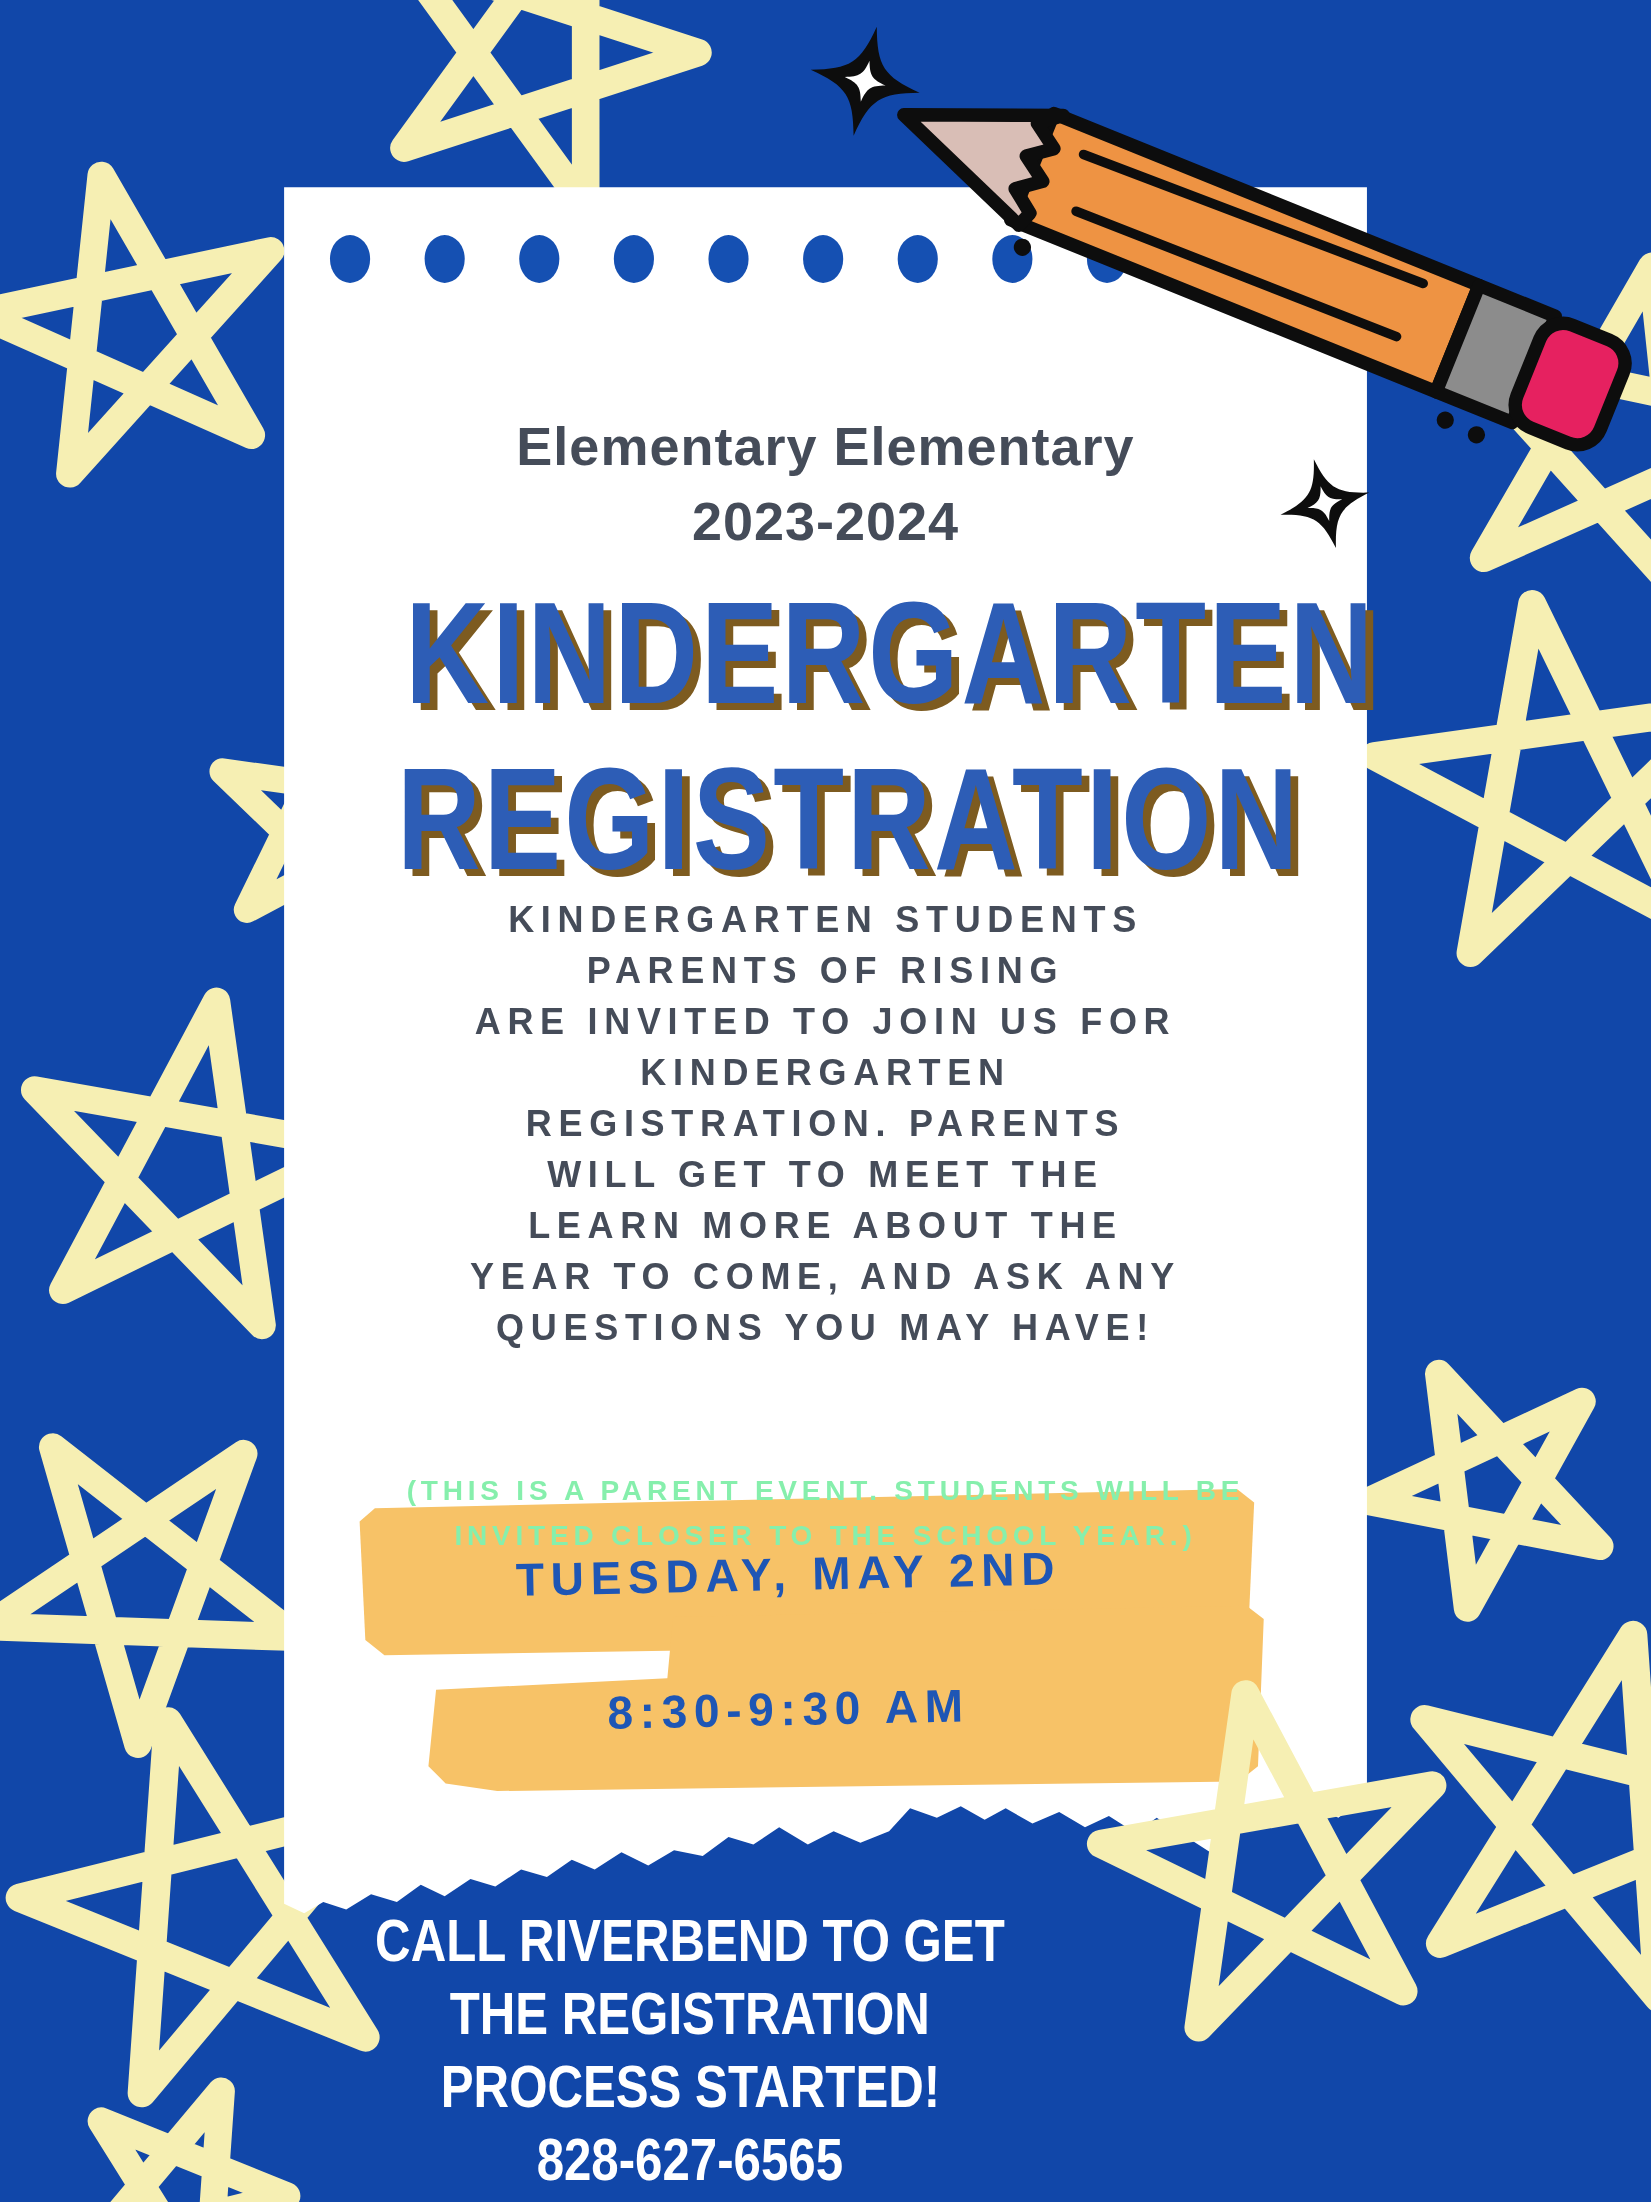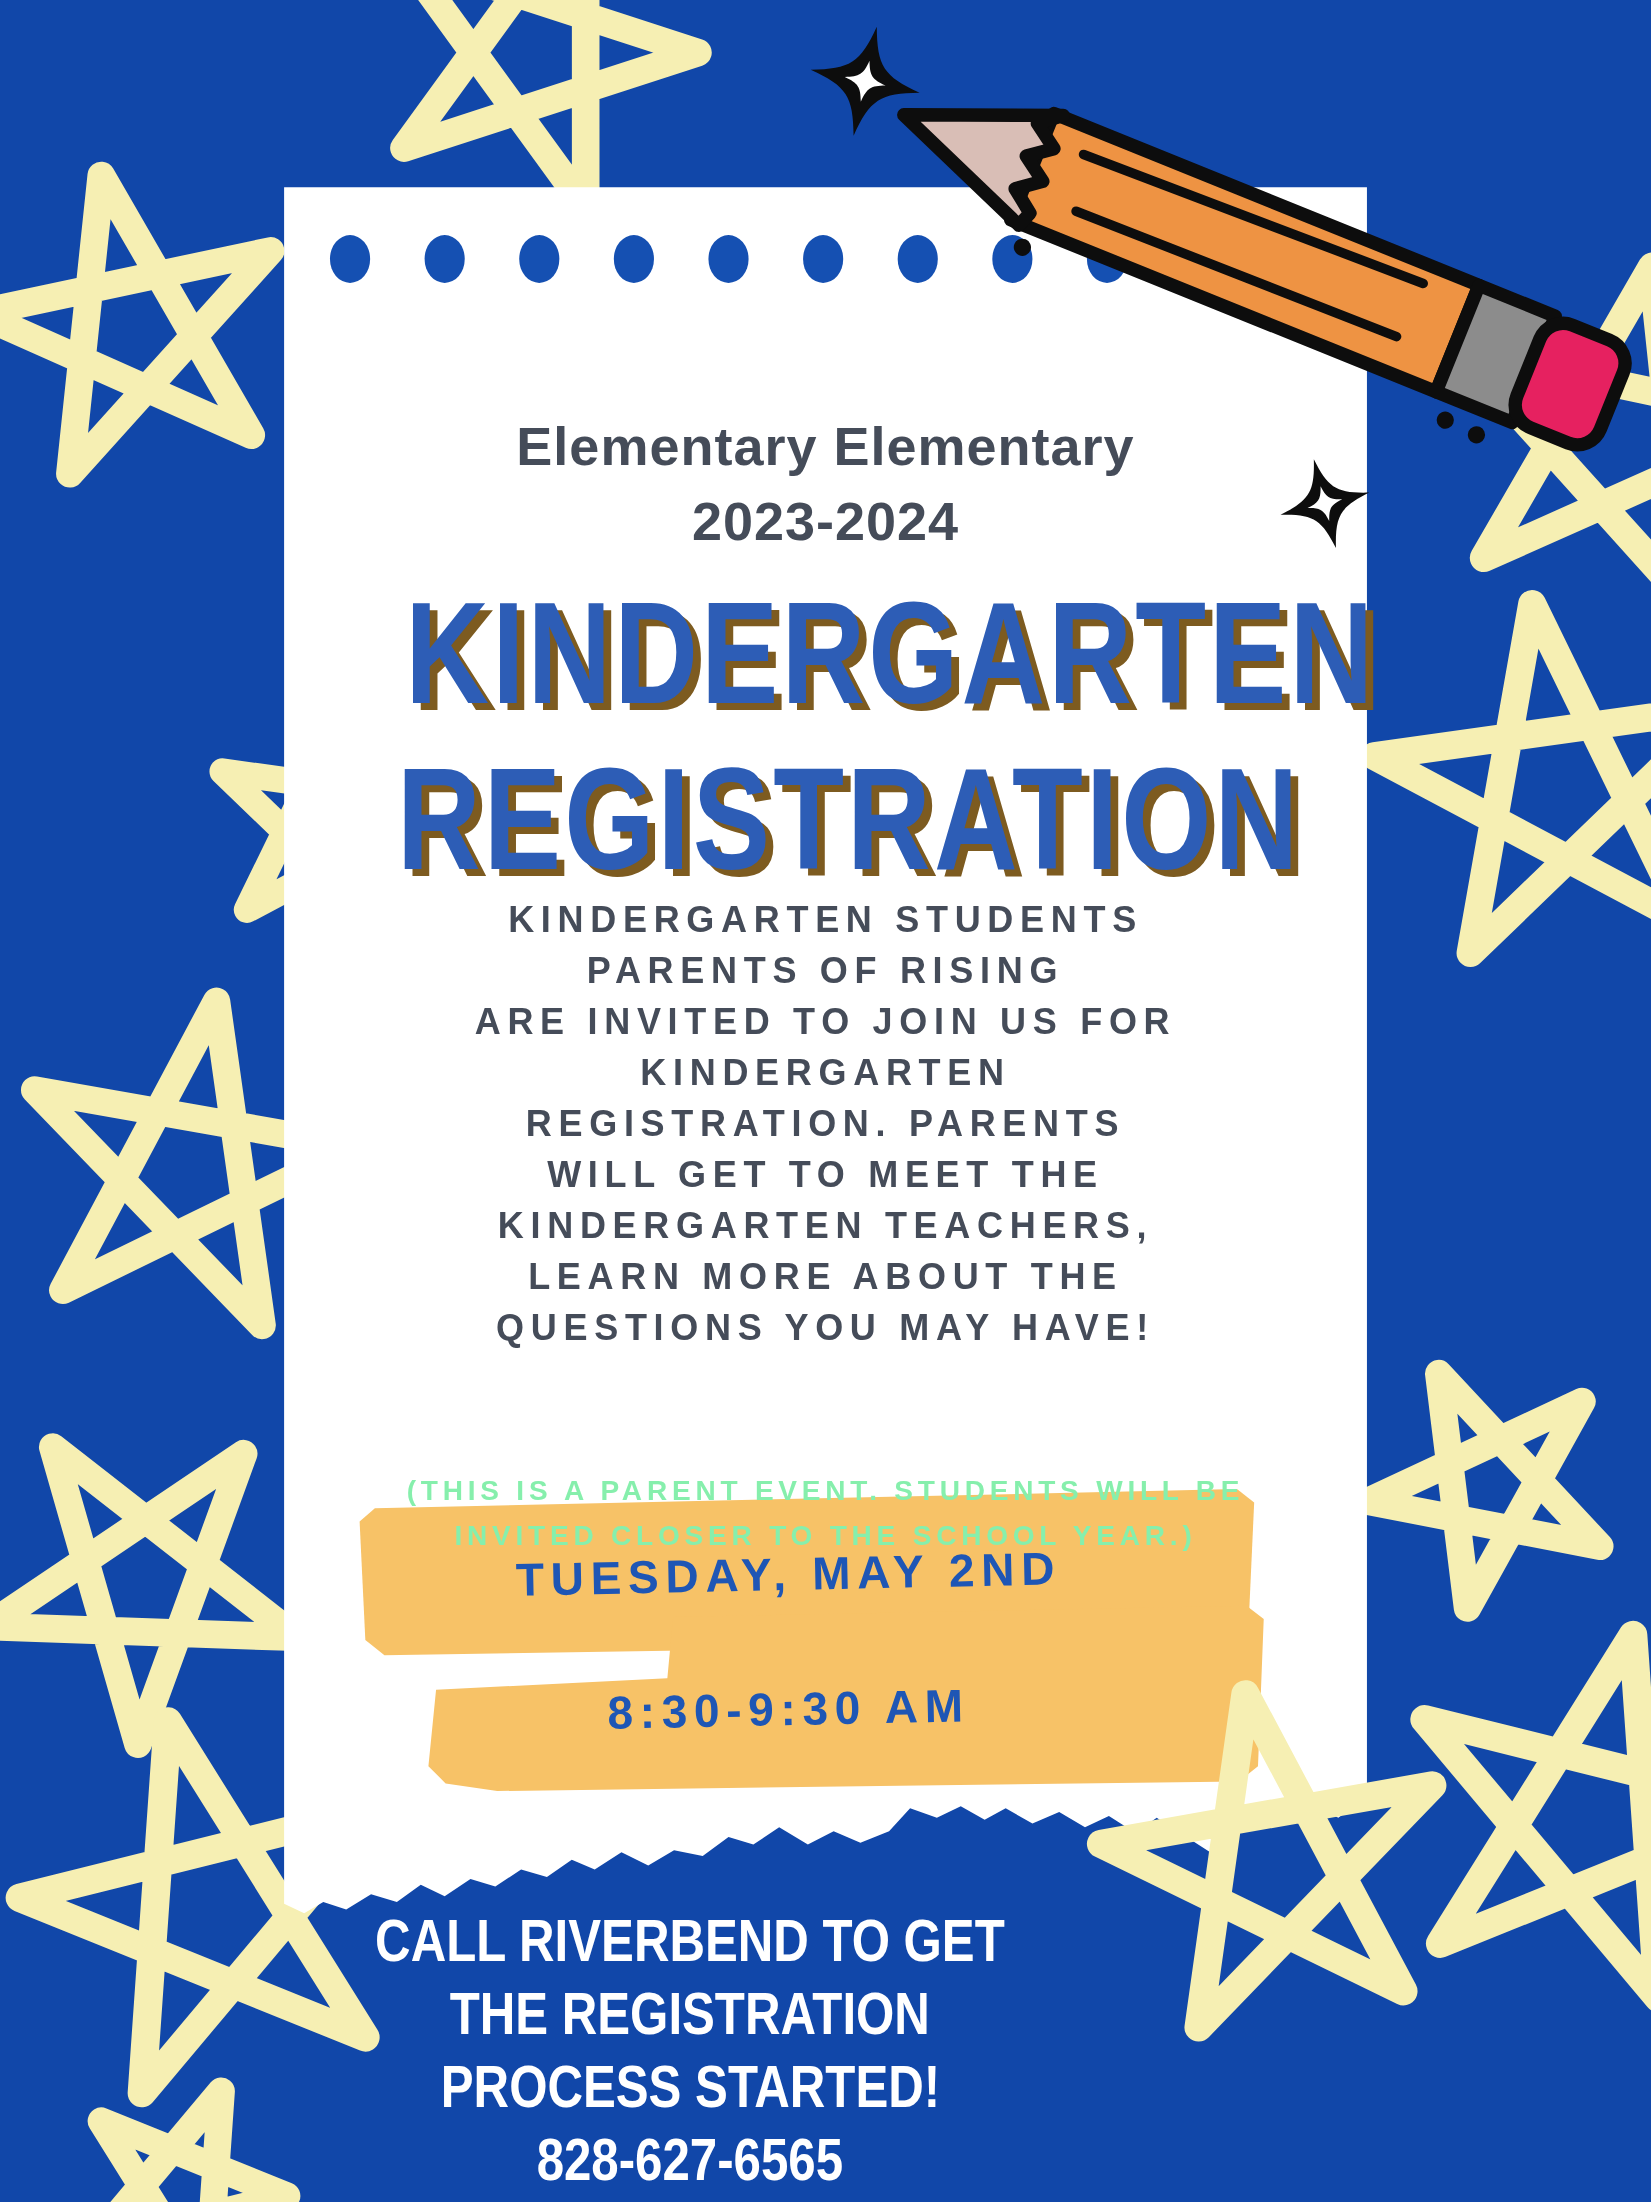--- a/index.html
+++ b/index.html
@@ -95,22 +95,22 @@
     <div><span class="ln">REGISTRATION</span></div>
   </div>
 
   <div class="txt body-copy">
     <div>KINDERGARTEN STUDENTS</div>
     <div>PARENTS OF RISING</div>
     <div>ARE INVITED TO JOIN US FOR</div>
     <div>KINDERGARTEN</div>
     <div>REGISTRATION. PARENTS</div>
     <div>WILL GET TO MEET THE</div>
-    <div>KINDERGARTEN TEACHERS,</div>
     <div>LEARN MORE ABOUT THE</div>
+    <div>YEAR TO COME, AND ASK ANY</div>
     <div>QUESTIONS YOU MAY HAVE!</div>
   </div>
 
   <div class="txt note">
     <div>(THIS IS A PARENT EVENT. STUDENTS WILL BE</div>
     <div>INVITED CLOSER TO THE SCHOOL YEAR.)</div>
   </div>
 
   <div class="txt event-line event-date">TUESDAY, MAY 2ND</div>
   <div class="txt event-line event-time">8:30-9:30 AM</div>

